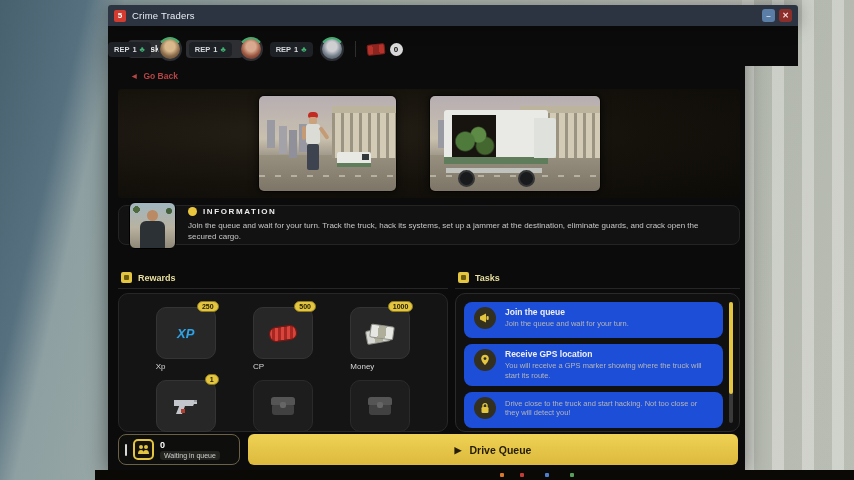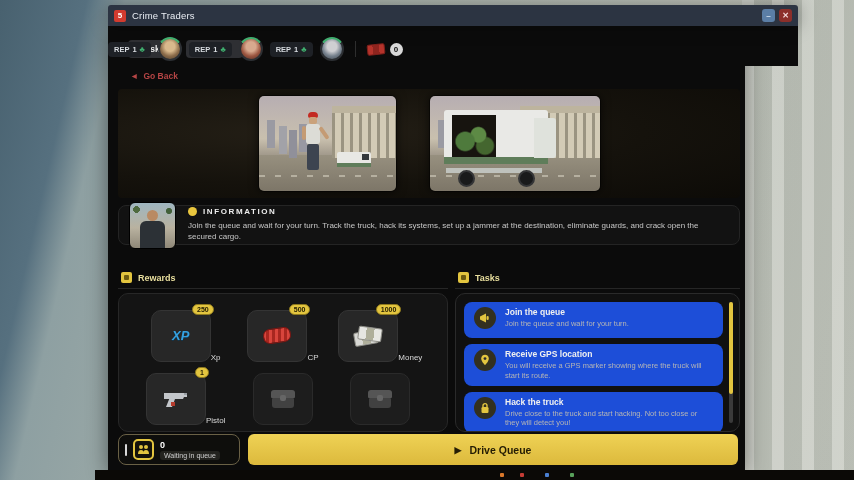--- a/index.html
+++ b/index.html
@@ -154,21 +154,21 @@
   .div-rewards { left:118px; top:288px; width:330px; }
   .div-tasks { left:455px; top:288px; width:285px; }
 
   
   .rewards-panel {
     position:absolute; left:118px; top:293px; width:330px; height:139px; box-sizing:border-box;
     background:#141414; border:1px solid #272727; border-radius:10px;
     display:grid; grid-template-columns:repeat(3,1fr); row-gap:9px; justify-items:center;
     padding:13px 18px 6px;
   }
-  .rw-cell { display:flex; flex-direction:row; align-items:flex-end; }
+  .rw-cell { display:flex; flex-direction:column; align-items:flex-start; }
   .rw-card {
     position:relative; width:58px; height:50px; background:#272727; border:1px solid #343434; border-radius:10px;
     display:flex; align-items:center; justify-content:center;
   }
   .rw-card.dim { background:#1d1d1d; border-color:#2a2a2a; }
   .rw-badge {
     position:absolute; top:-7px; right:-4px; background:#e3c53f; color:#221c02;
     font-size:7px; font-weight:bold; padding:1px 4px; border-radius:6px; border:1px solid #8f7a1e;
   }
   .rw-label { color:#d8d8d8; font-size:8px; margin-top:3px; height:9px; }
@@ -425,21 +425,20 @@
       </div>
     </div>
     <div class="task-row">
       <div class="task-ic">
         <svg width="12" height="12" viewBox="0 0 12 12">
           <rect x="2.5" y="5" width="7" height="6" rx="1.2" fill="#e3c53f"></rect>
           <path d="M4 5 V3.6 a2 2 0 0 1 4 0 V5" stroke="#e3c53f" stroke-width="1.4" fill="none"></path>
         </svg>
       </div>
       <div class="task-txt">
-        <div class="task-title">Hack the truck</div>
         <div class="task-desc">Drive close to the truck and start hacking. Not too close or they will detect you!</div>
       </div>
     </div>
 
     <div class="scroll-track">
         <div class="scroll-thumb"></div>
       </div>
   </div>
 
   <div class="queue-box">

